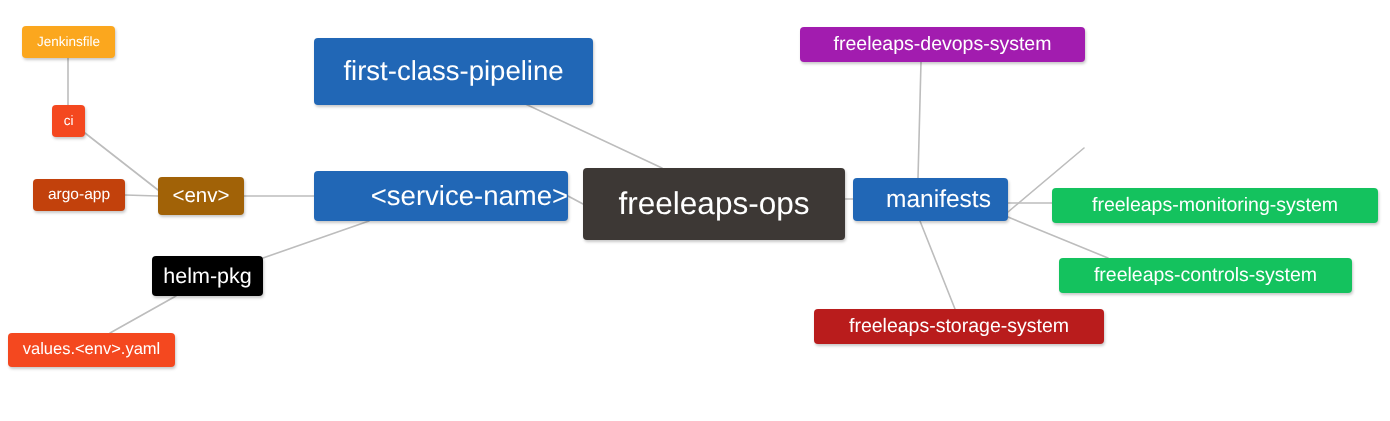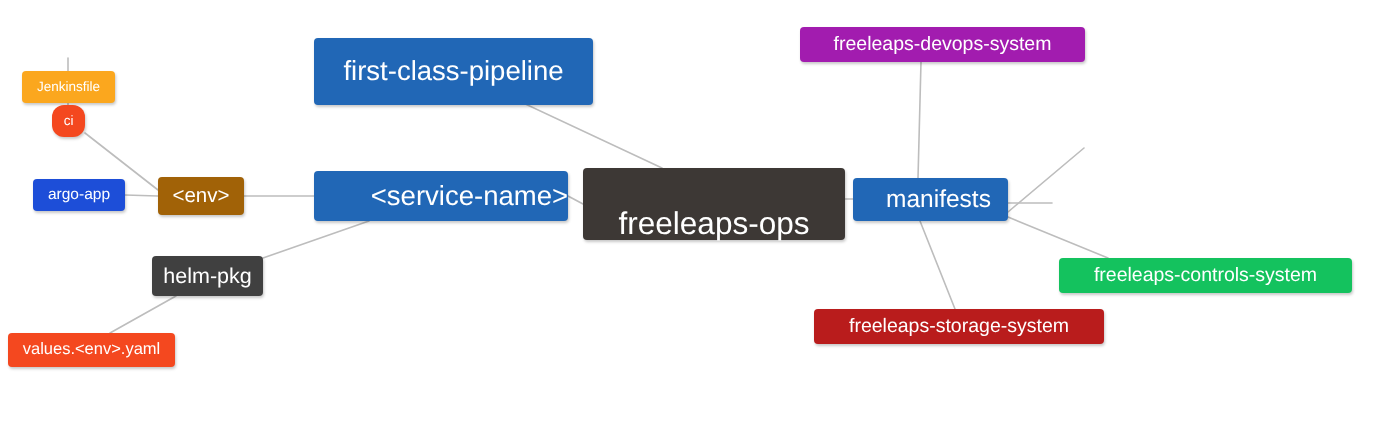--- a/index.html
+++ b/index.html
@@ -119,65 +119,68 @@
       <line x1="369" y1="221" x2="263" y2="258" stroke="#bdbdbd" stroke-width="1.6" stroke-linecap="round"></line>
       <line x1="176" y1="296" x2="110" y2="333" stroke="#bdbdbd" stroke-width="1.6" stroke-linecap="round"></line>
       <line x1="845" y1="199" x2="853" y2="199" stroke="#bdbdbd" stroke-width="1.6" stroke-linecap="round"></line>
       <line x1="918" y1="178" x2="921" y2="62" stroke="#bdbdbd" stroke-width="1.6" stroke-linecap="round"></line>
       <line x1="1008" y1="212" x2="1084" y2="148" stroke="#bdbdbd" stroke-width="1.6" stroke-linecap="round"></line>
       <line x1="1008" y1="203" x2="1052" y2="203" stroke="#bdbdbd" stroke-width="1.6" stroke-linecap="round"></line>
       <line x1="1008" y1="217" x2="1108" y2="258" stroke="#bdbdbd" stroke-width="1.6" stroke-linecap="round"></line>
       <line x1="920" y1="221" x2="955" y2="309" stroke="#bdbdbd" stroke-width="1.6" stroke-linecap="round"></line>
     </svg>
 
-  <div class="node n-jenkinsfile" style="background: rgb(251, 167, 30); margin-top: 45px;">
+  <div class="node n-jenkinsfile" style="background: rgb(251, 167, 30);">
     <span>Jenkinsfile</span>
   </div>
 
-  <div class="node n-ci" style="background: rgb(244, 72, 31); border-radius: 12px;">
+  <div class="node n-ci" style="background: rgb(244, 72, 31);">
     <span>ci</span>
   </div>
 
-  <div class="node n-argoapp" style="background: #1d4ed8;">
+  <div class="node n-argoapp" style="background: #c2410c;">
     <span>argo-app</span>
   </div>
 
   <div class="node n-env" style="background: #a16207;">
     <span>&lt;env&gt;</span>
   </div>
 
   <div class="node n-servicename" style="background: rgb(33, 103, 182); justify-content: flex-end;">
     <span>&lt;service-name&gt;</span>
   </div>
 
   <div class="node n-firstclass" style="background: rgb(33, 103, 182);">
     <span>first-class-pipeline</span>
   </div>
 
-  <div class="node n-root" style="background: rgb(61, 56, 53); align-items: flex-end;">
+  <div class="node n-root" style="background: rgb(61, 56, 53);">
     <span>freeleaps-ops</span>
   </div>
 
   <div class="node n-manifests" style="background: rgb(33, 103, 182);">
     <span>manifests</span>
   </div>
 
-  <div class="node n-helmpkg" style="background: #404040;">
+  <div class="node n-helmpkg" style="background: #000000;">
     <span>helm-pkg</span>
   </div>
 
   <div class="node n-values" style="background: rgb(244, 72, 31);">
     <span>values.&lt;env&gt;.yaml</span>
   </div>
 
   <div class="node n-devops" style="background: #a21caf;">
     <span>freeleaps-devops-system</span>
   </div>
 
 
+  <div class="node n-monitoring" style="background: rgb(20, 194, 94);">
+    <span>freeleaps-monitoring-system</span>
+  </div>
 
   <div class="node n-controls" style="background: rgb(20, 194, 94);">
     <span>freeleaps-controls-system</span>
   </div>
 
   <div class="node n-storage" style="background: #b91c1c;">
     <span>freeleaps-storage-system</span>
   </div>
 
 </div>

